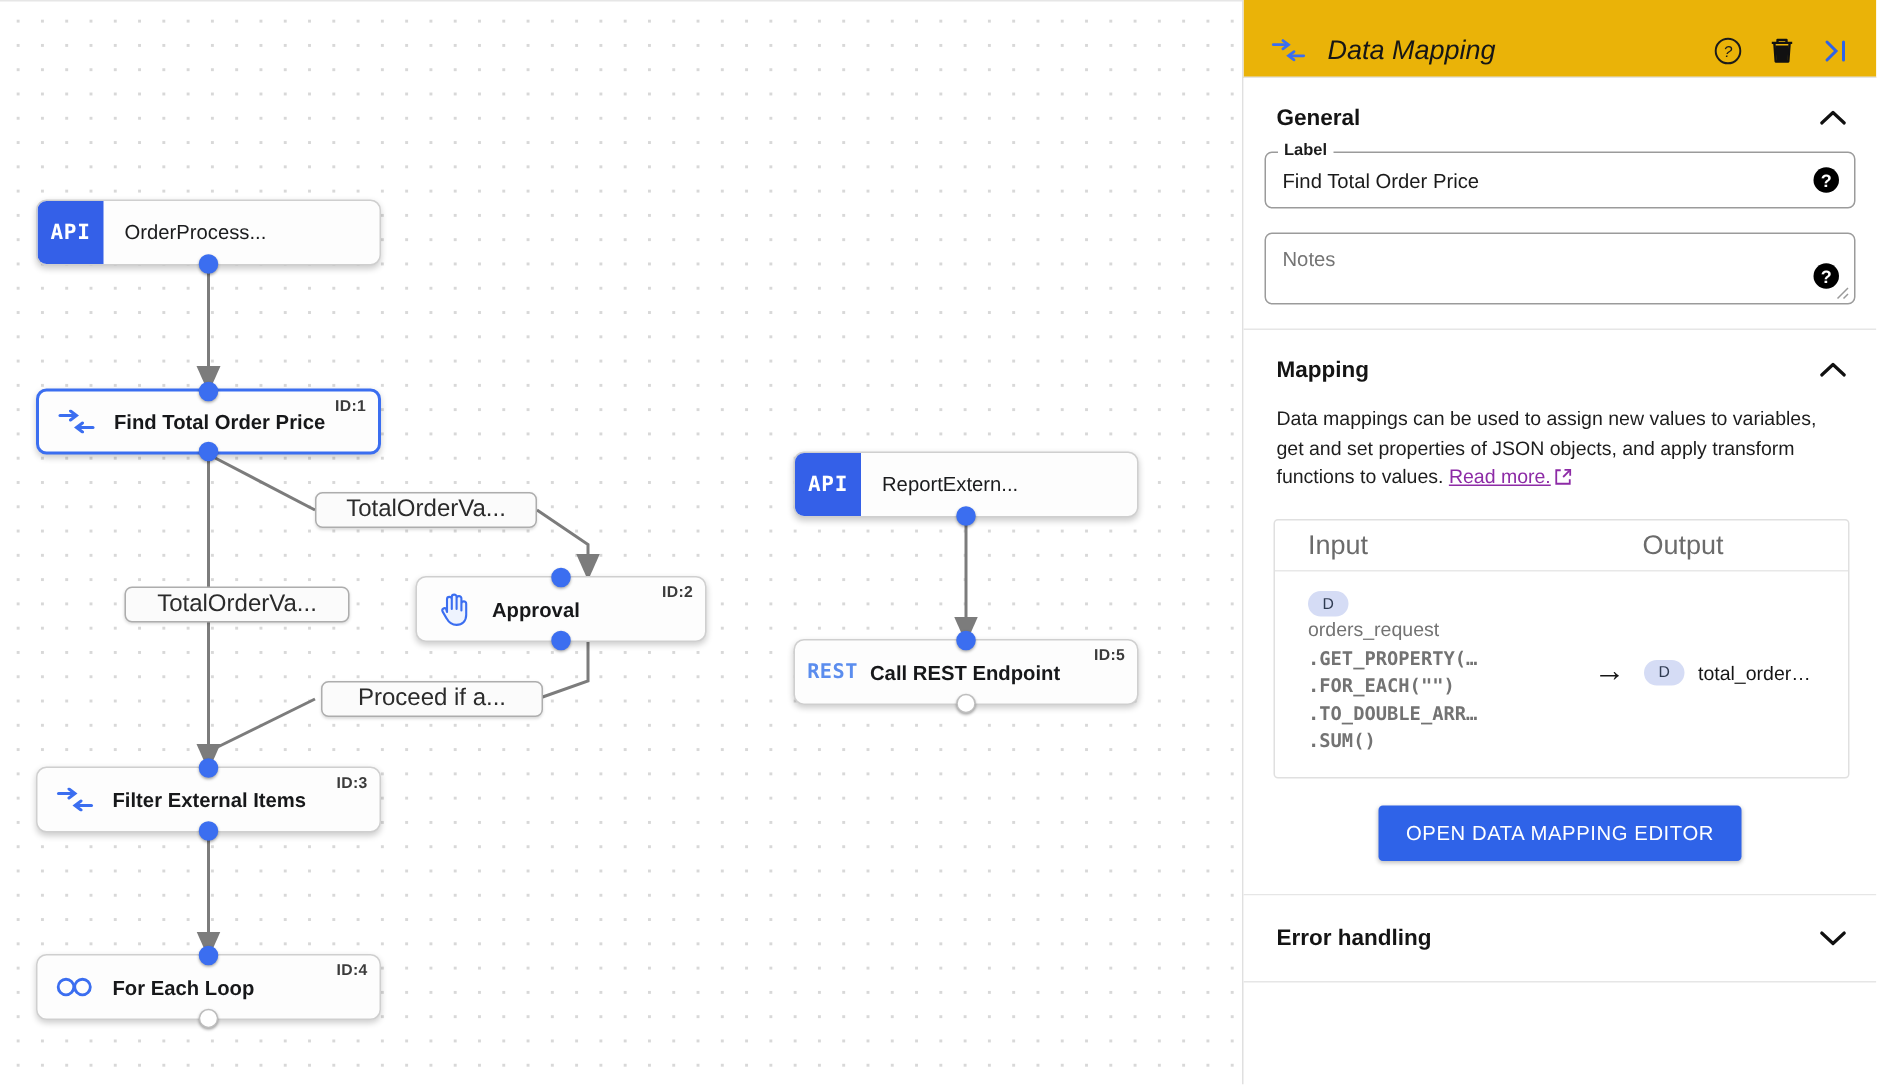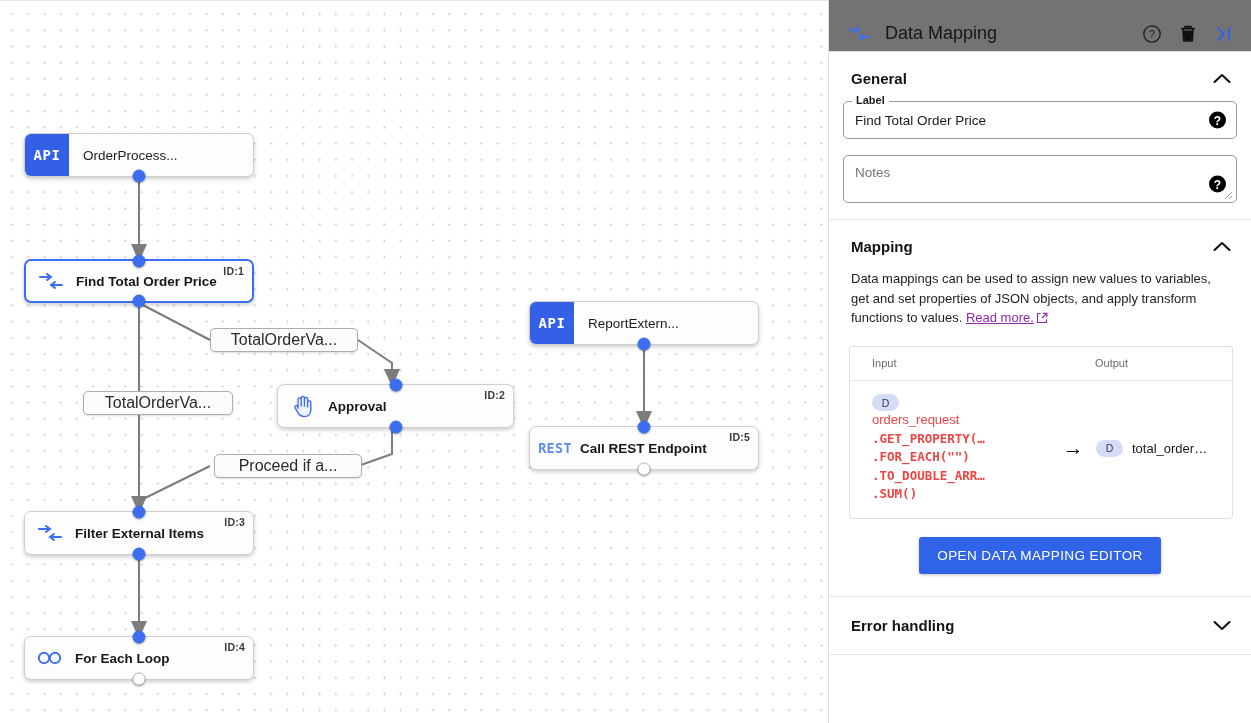--- a/index.html
+++ b/index.html
@@ -88,21 +88,22 @@
     background: #fff;
     border-left: 1px solid #e0e0e0;
     display: flex; flex-direction: column;
     overflow: hidden;
   }
   .panel-header {
     height: 52px; flex: 0 0 52px;
     display: flex; align-items: center;
     padding: 16px 16px 0 18px;
     border-bottom: 1px solid #e4e4e4;
-    background:#737373;
+    background:#eab308;
+    font-style:italic;
   }
   .panel-header .hdr-icon { color:#3b6ef0; display:flex; align-items:center; margin-right: 14px; }
   .panel-title { font-size: 18px; color: #161616; font-weight: 400; flex: 1; }
   .hdr-actions { display: flex; align-items: center; gap: 14px; }
   .hdr-btn { display: flex; align-items: center; justify-content: center; width: 22px; height: 22px; cursor: pointer; }
 
   .section { padding: 0 14px; background:#fff; }
   .section-head {
     display: flex; align-items: center; justify-content: space-between;
     padding: 18px 0 14px 8px;
@@ -154,35 +155,35 @@
   .readmore { color: #8d2ba6; text-decoration: underline; cursor: pointer; }
   .ext-icon { color: #8d2ba6; display:inline-block; vertical-align:-2px; margin-left:2px; }
 
   .map-table {
     margin: 16px 4px 0 6px;
     border: 1px solid #e0e0e0;
     border-radius: 3px;
     background: #fff;
   }
   .map-thead { display: flex; height: 34px; align-items: center; border-bottom: 1px solid #e8e8e8; }
-  .map-thead .th { font-size: 11px; color: #6b6b6b; }
+  .map-thead .th { font-size: 18px; color: #6b6b6b; }
   .th.in { flex: 0 0 245px; padding-left: 22px; }
   .th.out { flex: 1; }
   .map-row { display: flex; align-items: center; padding: 12px 0 14px 0; }
   .cell-in { flex: 0 0 200px; padding-left: 22px; }
   .cell-arrow { flex: 0 0 46px; display: flex; align-items: center; justify-content: center; font-size: 21px; color: #161616; }
   .cell-out { flex: 1; display: flex; align-items: center; gap: 9px; }
   .dchip {
     display: inline-flex; align-items: center; justify-content: center;
     width: 27px; height: 17px; border-radius: 9px;
     background: #d5dcf5; color: #2f3b52;
     font-size: 10.5px; font-weight: 400;
   }
   .var-name { font-size: 13px; color: #161616; }
-  .expr { font-family: "DejaVu Sans Mono", monospace; font-size: 12.5px; color: #ef4444; line-height: 18.5px; font-weight:700; }
+  .expr { font-family: "DejaVu Sans Mono", monospace; font-size: 12.5px; color: #737373; line-height: 18.5px; font-weight:700; }
   .expr .plainline { font-family: "Liberation Sans", sans-serif; font-weight: 400; font-size: 13px; }
   .table-hint { font-size: 11.5px; color: #4a4a4a; padding: 6px 4px 0 6px; line-height: 15px; }
 
   .btn-primary {
     display: block; margin: 18px auto 0 auto;
     background: #2f63e8; color: #fff;
     border: 0; border-radius: 3px;
     padding: 11px 18px;
     font-size: 13.5px; font-weight: 400; letter-spacing: .4px;
     font-family: "Liberation Sans", sans-serif;
@@ -240,21 +241,21 @@
               </g>
             </svg>
         </div>
         <span class="node-title">Find Total Order Price</span>
       </div>
       <div class="node-id">ID:1</div>
       <div class="port top"></div>
       <div class="port bottom"></div>
     </div>
 
-    <div class="node" style="left:277px; top:383px; width:237px;align-items:center;">
+    <div class="node" style="left:277px; top:383px; width:194px;align-items:center;">
       <div class="node-inner">
         <div class="icon-slot">
           <svg width="22" height="24" viewBox="0 0 22 24">
               <path d="M6 14 V5.5 a1.6 1.6 0 0 1 3.2 0 V12 V4 a1.6 1.6 0 0 1 3.2 0 V12 V5 a1.6 1.6 0 0 1 3.2 0 V13 V8.5 a1.6 1.6 0 0 1 3.2 0 V16 c0 4-2.6 6.6-6.4 6.6 -3.6 0-5.2-1.6-6.6-4.2 L3 13.6 a1.5 1.5 0 0 1 2.4-1.7 z" fill="#eef3fe" stroke="#3b6ef0" stroke-width="1.4" stroke-linejoin="round"></path>
             </svg>
         </div>
         <span class="node-title">Approval</span>
       </div>
       <div class="node-id">ID:2</div>
       <div class="port top"></div>

